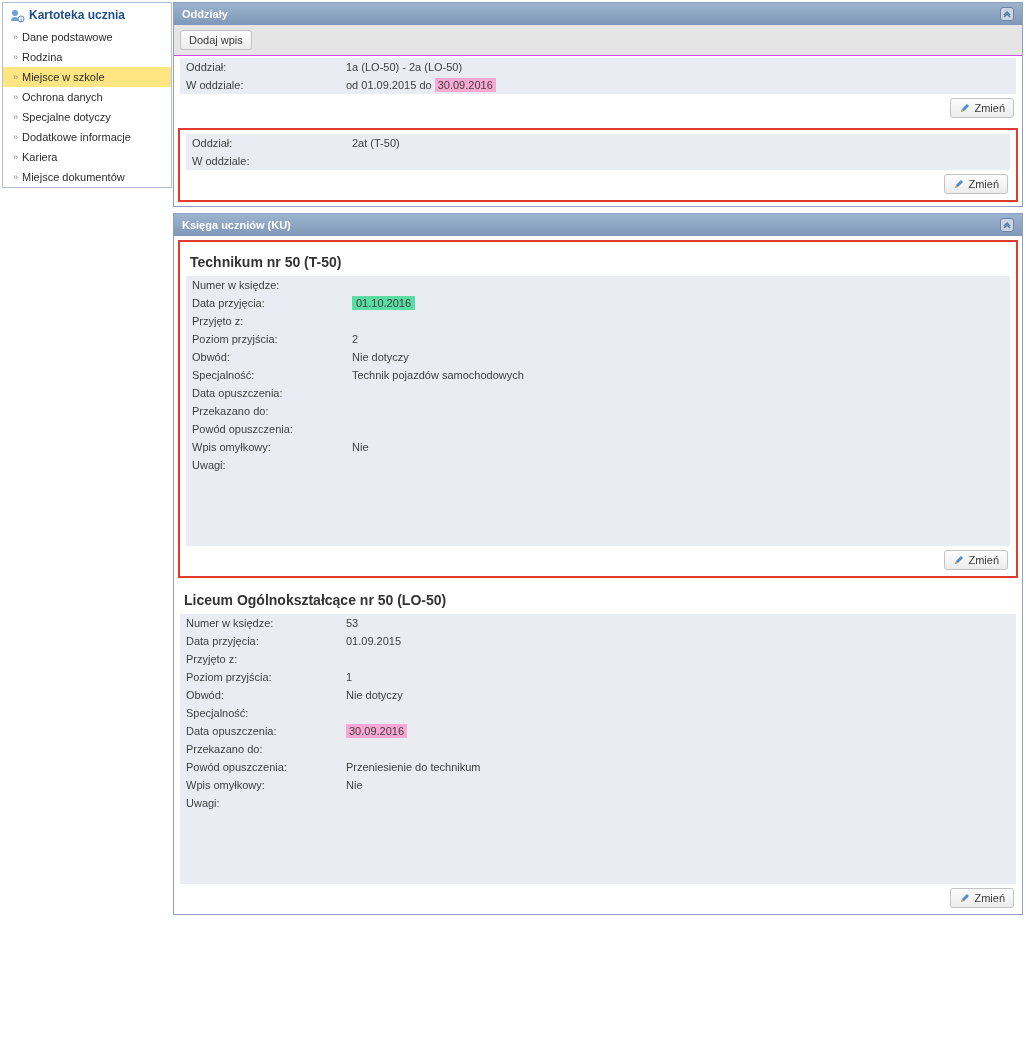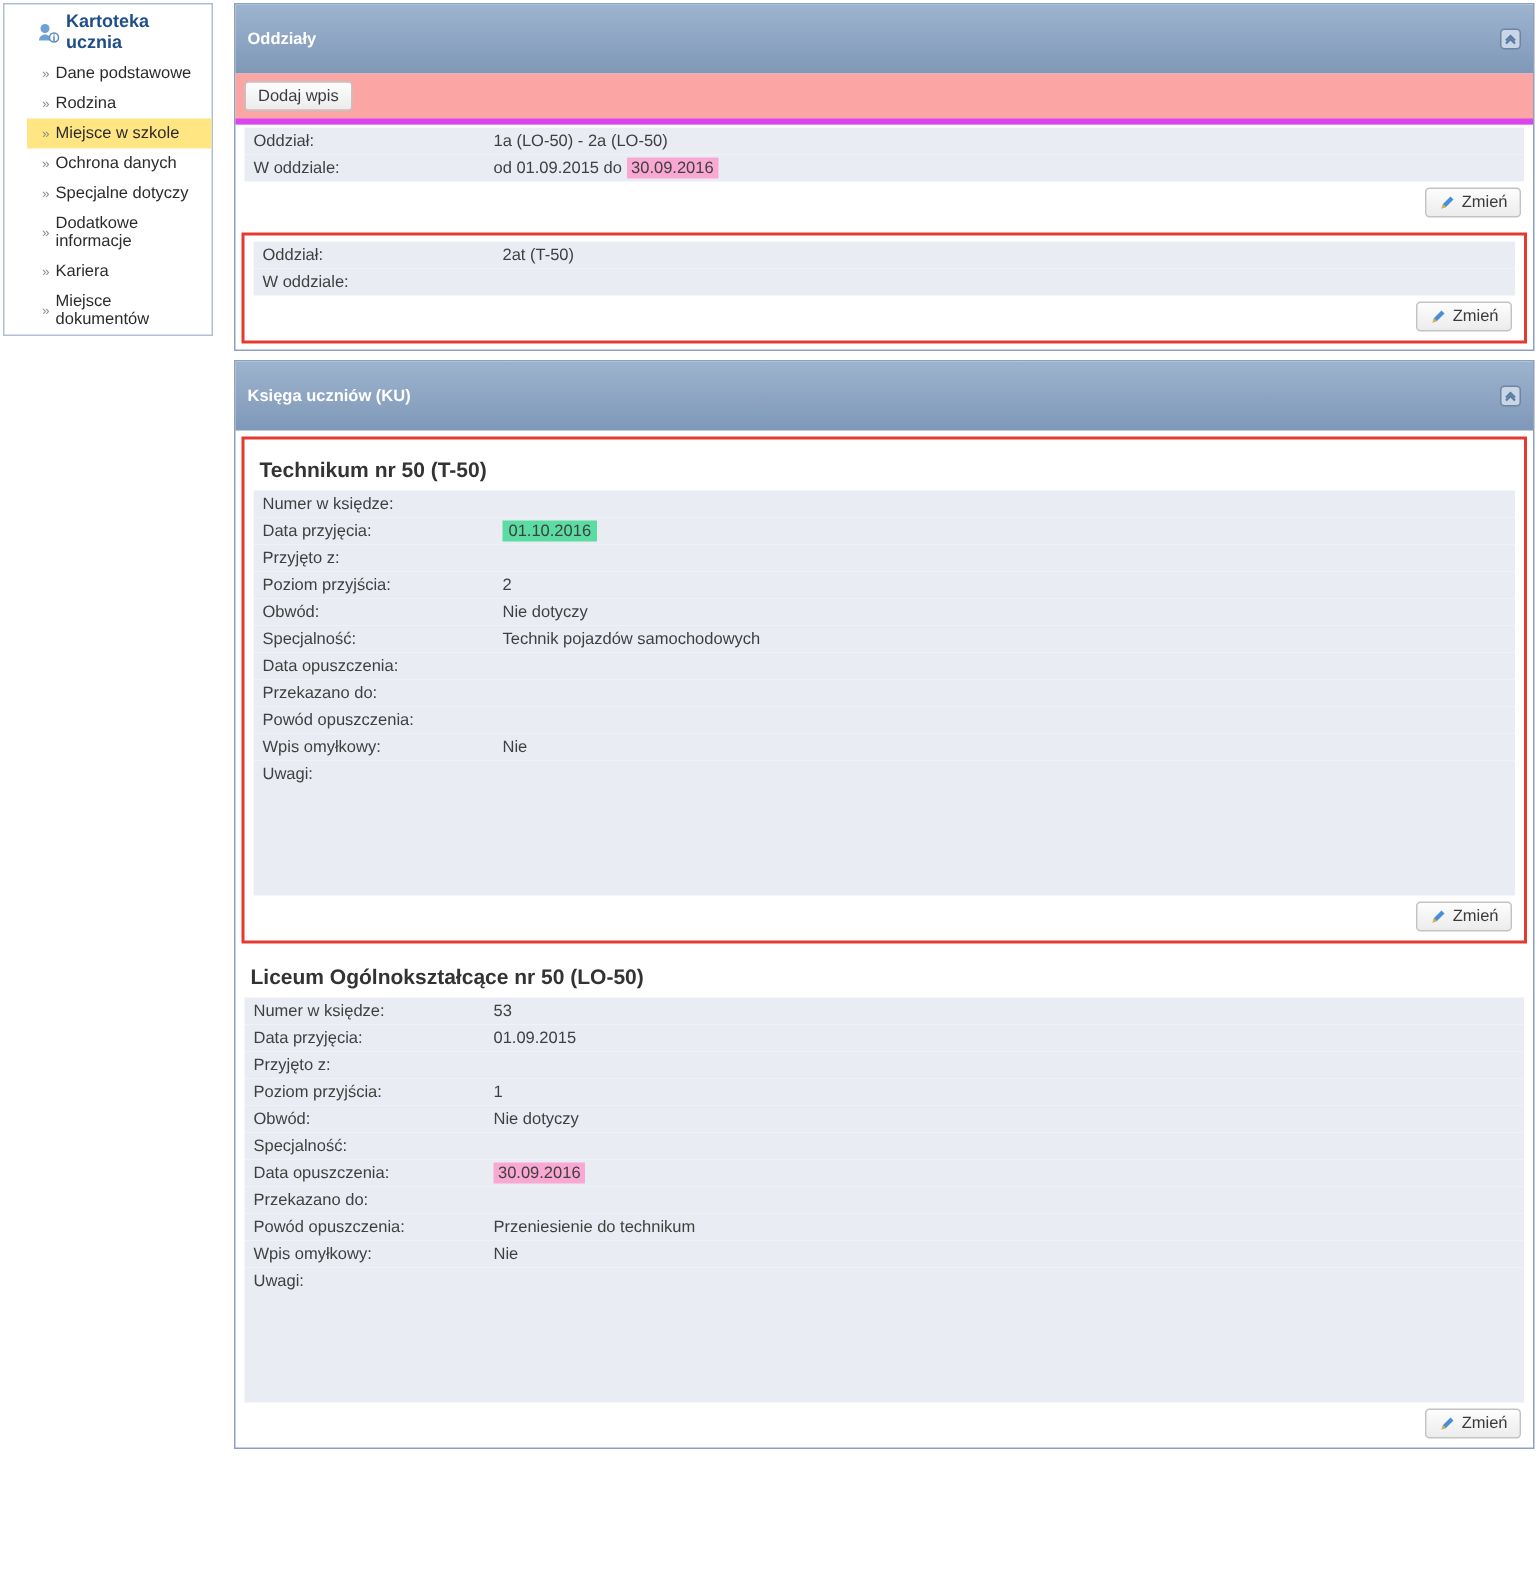--- a/index.html
+++ b/index.html
@@ -6,26 +6,25 @@
   body {
     margin: 0;
     font-family: Verdana, Arial, sans-serif;
     font-size: 11px;
     color: #2a2a2a;
     background: #fff;
     width: 1026px;
   }
   .layout { display: flex; }
   .sidebar {
-    width: 140px;
+    width: 170px;
     border: 1px solid #b0bfd6;
     background: #fff;
-    margin: 2px 14px 0 2px;
+    margin: 2px 1px 0 2px;
     height: fit-content;
-    padding-left: 15px;
   }
   .sidebar-header {
     display: flex;
     align-items: center;
     padding: 4px 6px;
     font-weight: bold;
     color: #1f4e8a;
     font-size: 12px;
   }
   .sidebar-header svg { margin-right: 4px; flex-shrink: 0; }
@@ -49,42 +48,42 @@
     width: 870px;
   }
   .panel {
     border: 1px solid #8ea0bd;
     margin-bottom: 6px;
     background: #fff;
   }
   .panel-header {
     background: linear-gradient(#9db4ce, #7f98b8);
     color: #fff;
-    padding: 16px 8px;
+    padding: 4px 8px;
     font-weight: bold;
     font-size: 11px;
     display: flex;
     justify-content: space-between;
     align-items: center;
   }
   .collapse-btn {
     width: 14px;
     height: 14px;
     background: #c9d6e6;
     border: 1px solid #6d84a3;
     border-radius: 3px;
     display: flex;
     align-items: center;
     justify-content: center;
   }
   .collapse-btn svg { display: block; }
   .toolbar {
     padding: 5px 6px;
-    border-bottom: 4px solid #d946ef;
-    background: #fca5a5;
+    border-bottom: 1px solid #d946ef;
+    background: #e5e5e5;
   }
   .btn {
     display: inline-flex;
     align-items: center;
     padding: 3px 8px;
     border: 1px solid #c3c3c3;
     border-radius: 3px;
     background: linear-gradient(#fdfdfd, #ececec);
     color: #3b3b3b;
     cursor: pointer;

